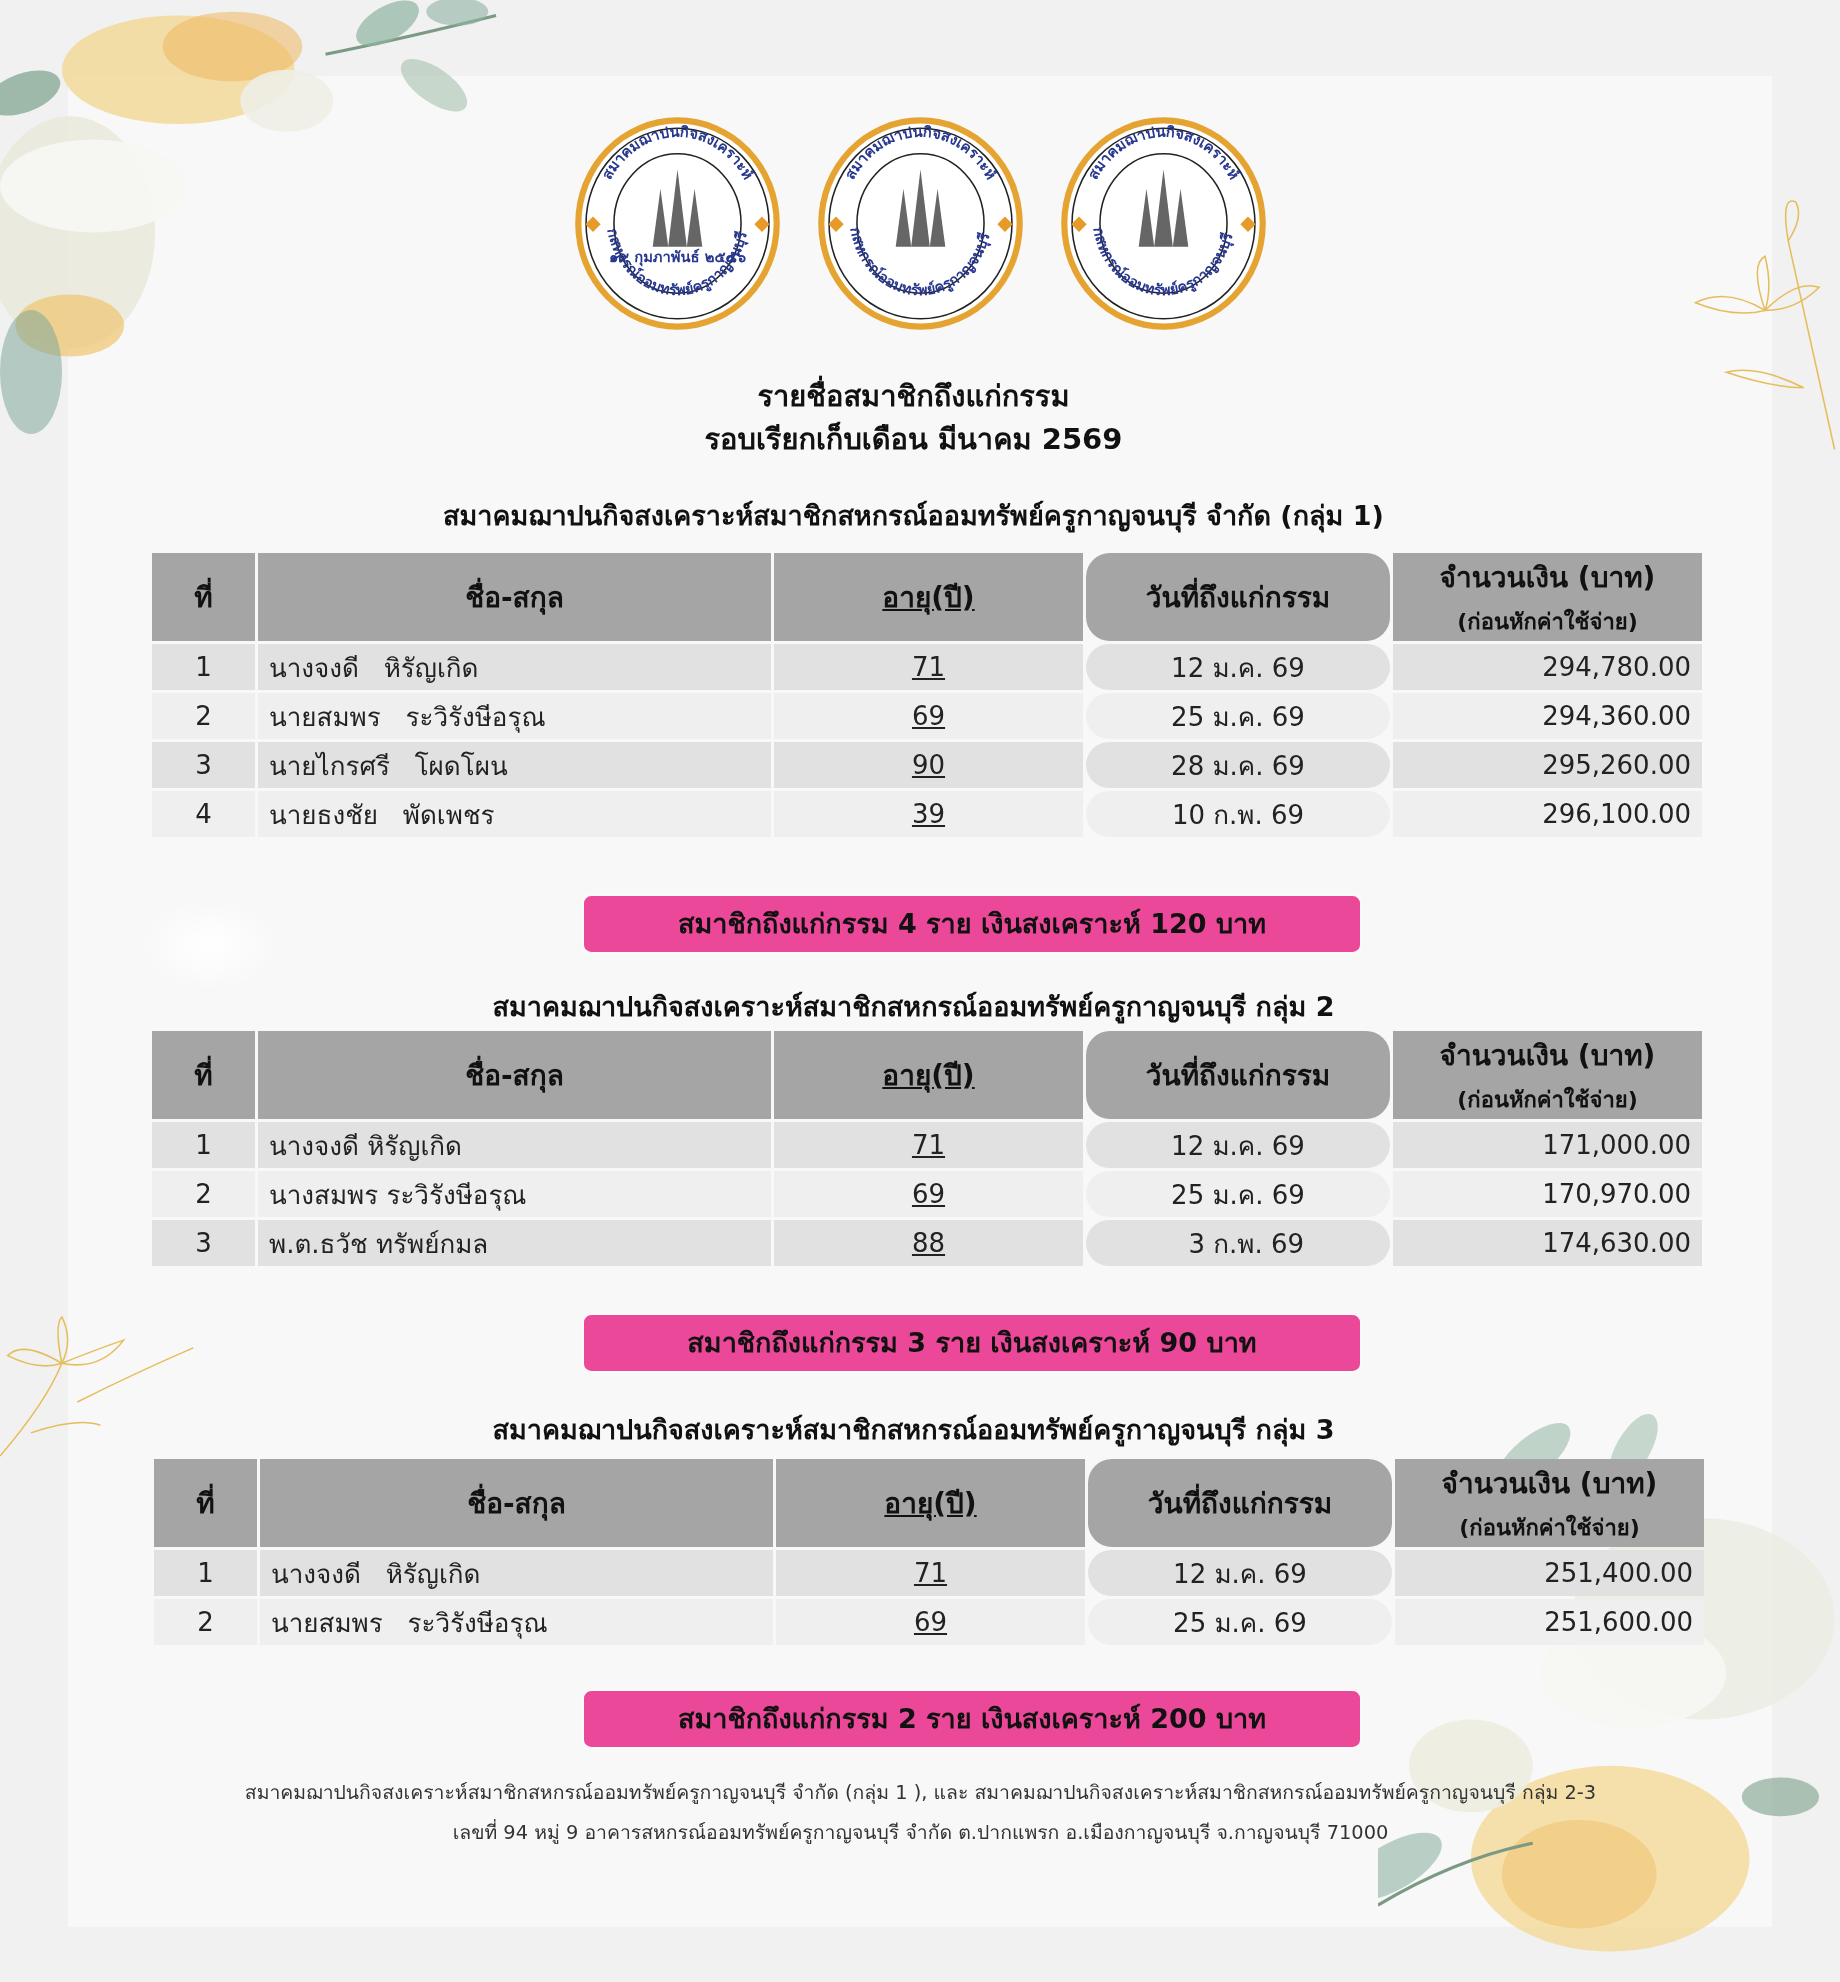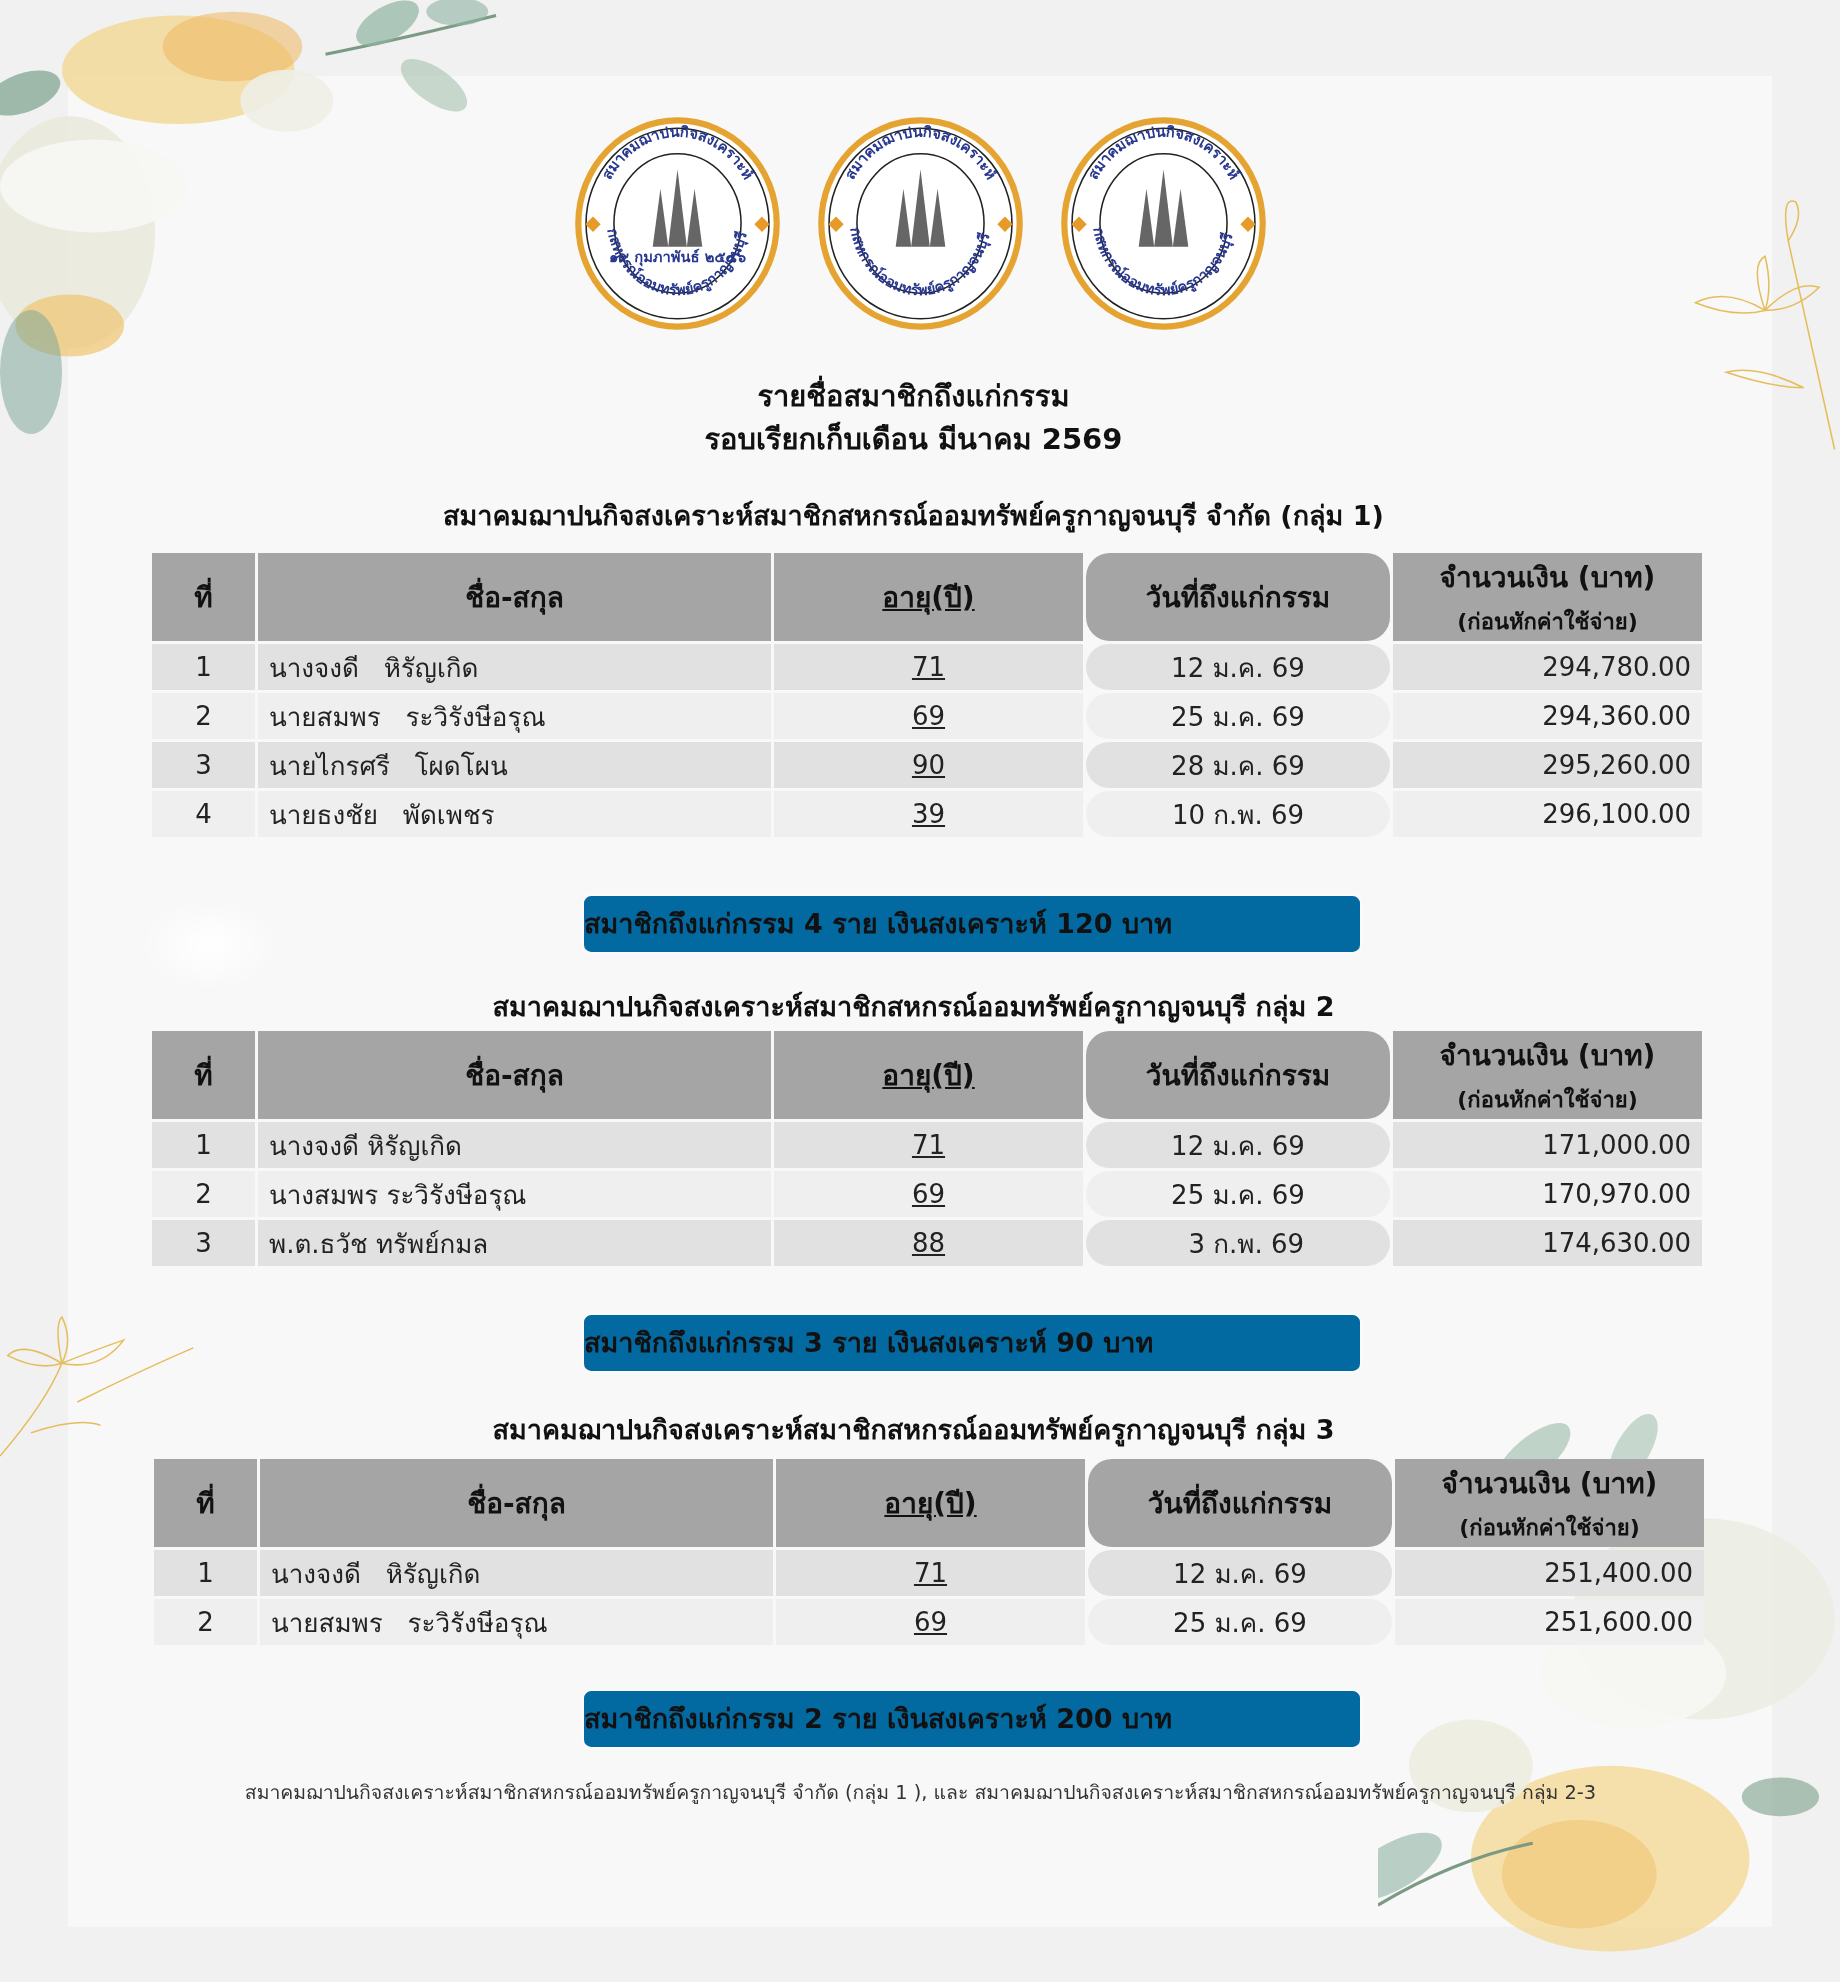--- a/index.html
+++ b/index.html
@@ -53,22 +53,22 @@
   .c-name { text-align: left; width: 491px; }
   .c-age { text-align: center; width: 287px; text-decoration: underline; }
   .c-date { text-align: center; width: 282px; border-radius: 24px; }
   .c-amt { text-align: right; width: 287px; }
   .g1 { left: 149px; top: 550px; }
   .g2 { left: 149px; top: 1028px; }
   .g3 { left: 151px; top: 1456px; }
 
   .summary {
     position: absolute; left: 582px; width: 776px; height: 56px;
-    background: #0369a1; border: 2.3px solid #fbfbfb; border-radius: 9.3px;
-    font-weight: bold; font-size: 27px; line-height: 56px;
+    background: #ec4899; border: 2.3px solid #fbfbfb; border-radius: 9.3px;
+    font-weight: bold; font-size: 27px; text-align: center; line-height: 56px;
   }
   .s1 { top: 894px; }
   .s2 { top: 1313px; }
   .s3 { top: 1689px; }
 
   .footer { position: absolute; left: 0; top: 1773px; width: 1841px; text-align: center; font-size: 19.4px; color: #333; line-height: 40px; }
   .footer div { white-space: pre; }
 </style>
 </head>
 <body>
@@ -305,14 +305,15 @@
       <td class="c-age">69</td>
       <td class="c-date">25 ม.ค. 69</td>
       <td class="c-amt">251,600.00</td>
     </tr>
   </tbody>
 </table>
 <div class="summary s3">สมาชิกถึงแก่กรรม 2 ราย เงินสงเคราะห์ 200 บาท</div>
 
 <div class="footer">
   <div>สมาคมฌาปนกิจสงเคราะห์สมาชิกสหกรณ์ออมทรัพย์ครูกาญจนบุรี จำกัด (กลุ่ม 1 ), และ สมาคมฌาปนกิจสงเคราะห์สมาชิกสหกรณ์ออมทรัพย์ครูกาญจนบุรี กลุ่ม 2-3</div>
+  <div>เลขที่ 94 หมู่ 9 อาคารสหกรณ์ออมทรัพย์ครูกาญจนบุรี จำกัด ต.ปากแพรก อ.เมืองกาญจนบุรี จ.กาญจนบุรี 71000</div>
 </div>
 
 
 </body></html>

